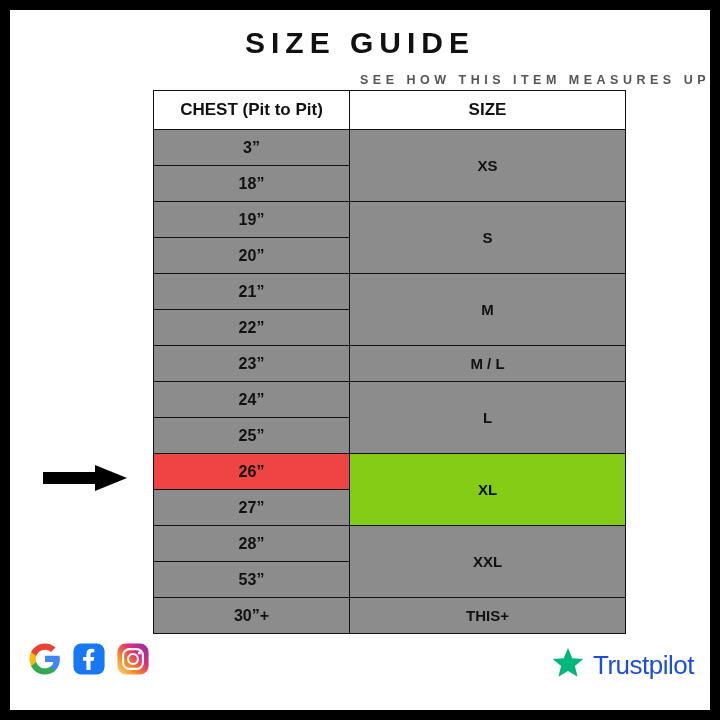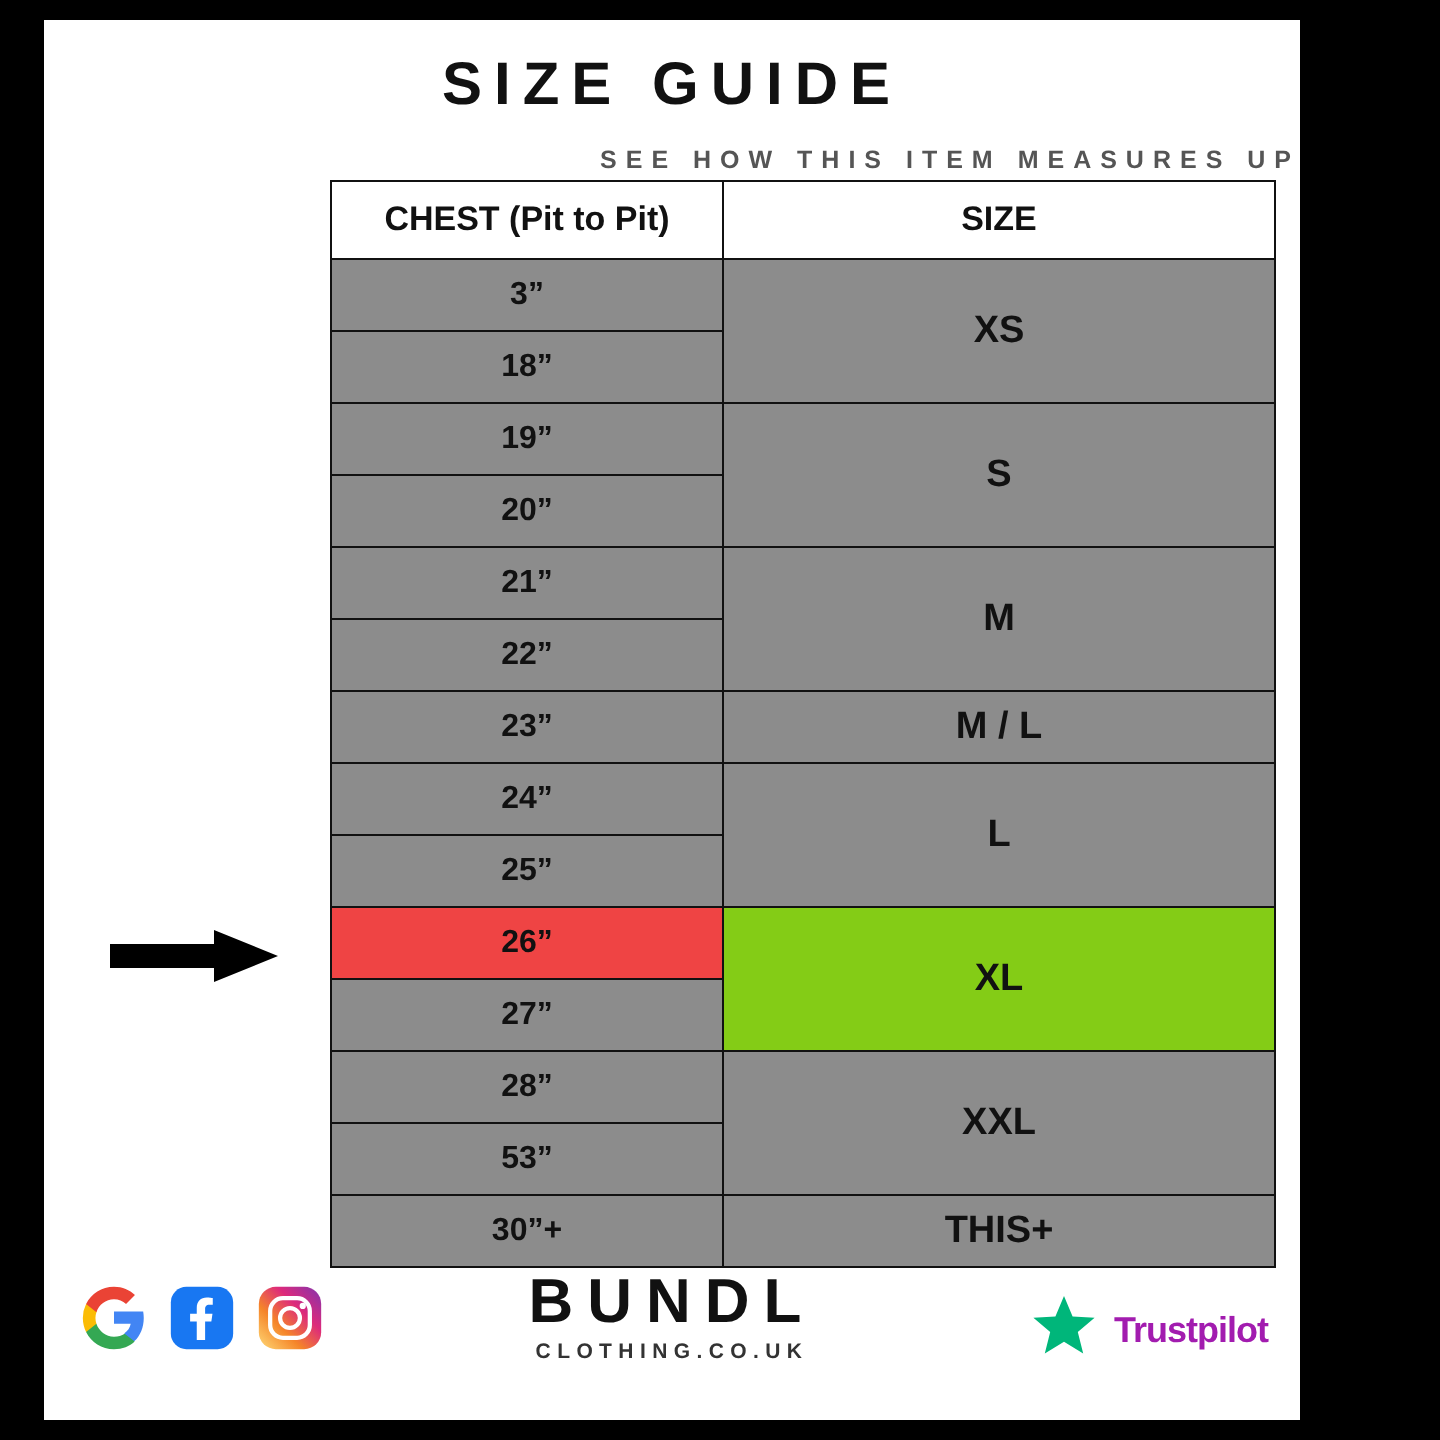--- a/index.html
+++ b/index.html
@@ -8,23 +8,23 @@
   }
   body {
     width: 720px;
     height: 720px;
     background: #000000;
     font-family: "Liberation Sans", sans-serif;
     overflow: hidden;
   }
   .card {
     position: absolute;
-    left: 22px;
+    left: 10px;
     top: 10px;
-    width: 628px;
+    width: 700px;
     height: 700px;
     background: #ffffff;
     box-sizing: border-box;
   }
   .title {
     text-align: center;
     font-size: 30px;
     font-weight: bold;
     letter-spacing: 6px;
     color: #111111;
@@ -67,21 +67,21 @@
 
   .chest-cell {
     height: 35px;
     font-size: 16px;
     background: #8c8c8c;
   }
   .chest-cell.hl {
     background: #ef4444;
   }
   .size-cell {
-    font-size: 19px;
+    font-size: 15px;
     background: #8c8c8c;
   }
   .size-cell.hl {
     background: #84cc16;
   }
   .arrow {
     position: absolute;
     left: 33px;
     top: 455px;
     width: 84px;
@@ -129,23 +129,23 @@
   }
   .trustpilot {
     position: absolute;
     right: 16px;
     top: 12px;
     display: flex;
     align-items: center;
     gap: 8px;
   }
   .tp-label {
-    font-size: 18px;
-    font-weight: bold;
-    color: #a21caf;
+    font-size: 26px;
+    font-weight: normal;
+    color: #1d4ed8;
     letter-spacing: -0.5px;
   }
 </style>
 </head>
 <body>
 
 <div class="card">
 
   <div class="title">SIZE GUIDE</div>
   <div class="subtitle">SEE HOW THIS ITEM MEASURES UP</div>
@@ -254,24 +254,20 @@
             </linearGradient>
           </defs>
           <rect x="2" y="2" width="44" height="44" rx="12" fill="url(#igg)"></rect>
           <rect x="10" y="10" width="28" height="28" rx="9" fill="none" stroke="#ffffff" stroke-width="3"></rect>
           <circle cx="24" cy="24" r="7" fill="none" stroke="#ffffff" stroke-width="3"></circle>
           <circle cx="33" cy="15.5" r="2.2" fill="#ffffff"></circle>
         </svg>
       </span>
     </div>
 
-    <div class="brand">
-      <div class="brand-name">BUNDL</div>
-      <div class="brand-sub">CLOTHING.CO.UK</div>
-    </div>
 
     <div class="trustpilot">
       <span>
         <svg width="34" height="34" viewBox="0 0 34 34" xmlns="http://www.w3.org/2000/svg">
           <polygon points="17,2 21.3,12.2 32.3,12.9 23.9,20 26.6,30.8 17,24.9 7.4,30.8 10.1,20 1.7,12.9 12.7,12.2" fill="#00b67a"></polygon>
         </svg>
       </span>
       <span class="tp-label">Trustpilot</span>
     </div>
 

